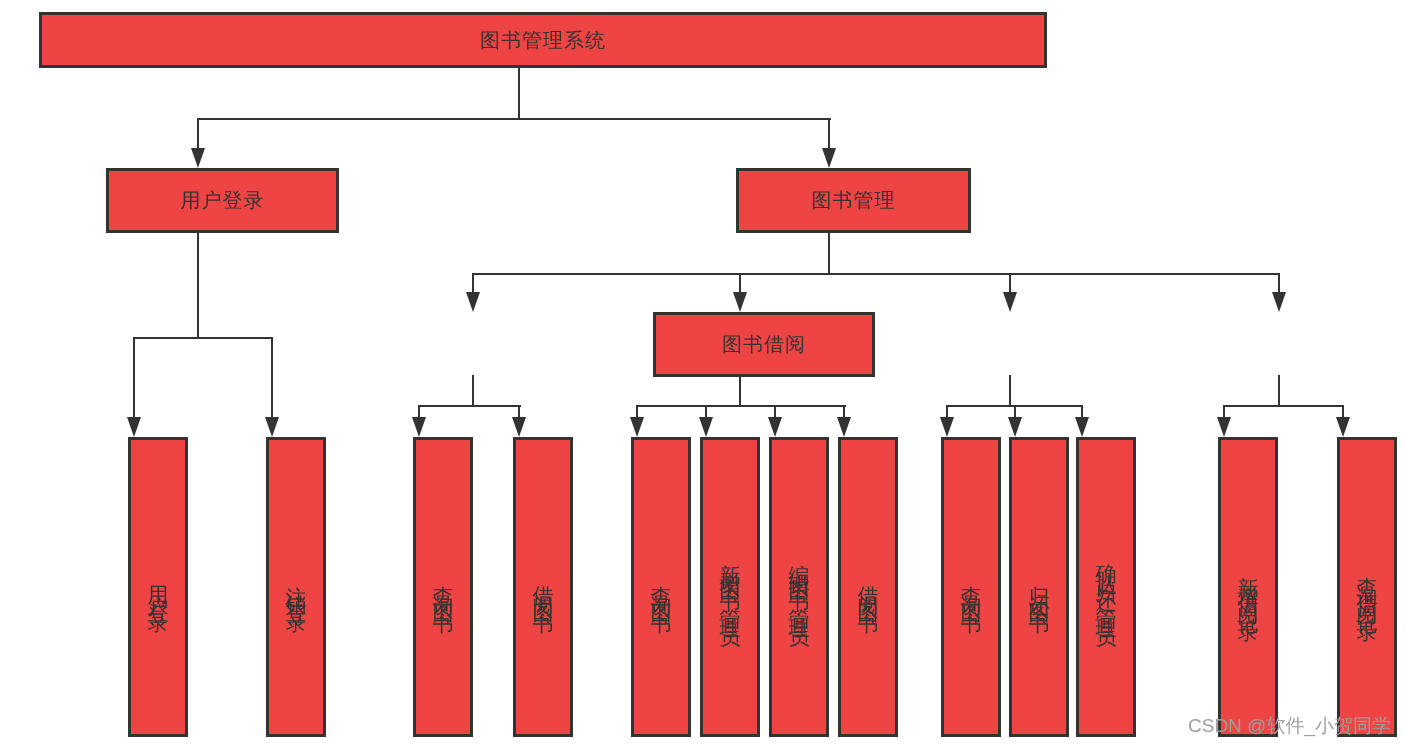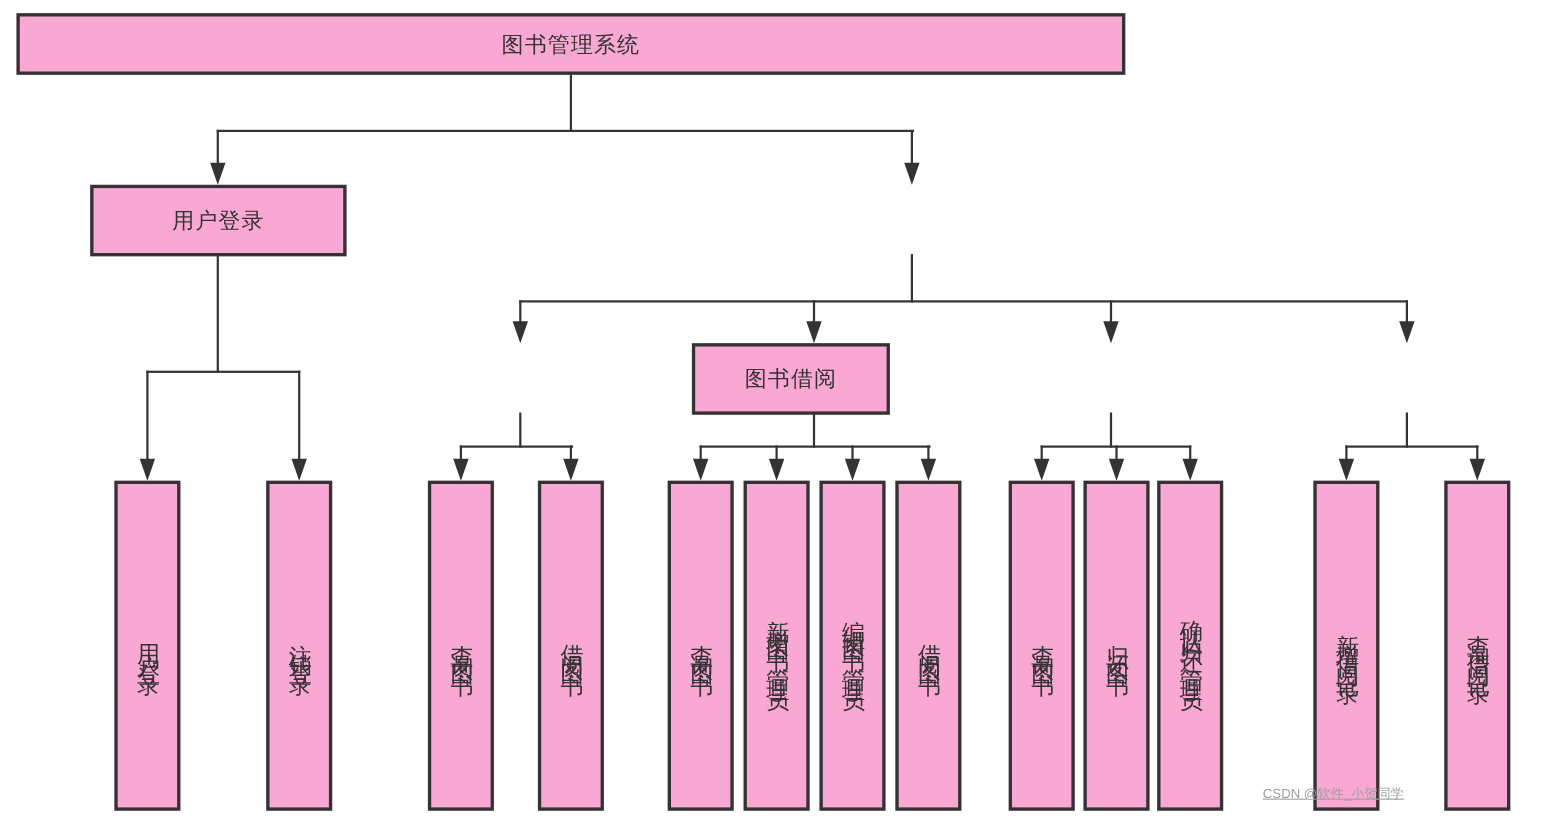--- a/index.html
+++ b/index.html
@@ -12,27 +12,28 @@
     width: 1405px;
     height: 747px;
     background: var(--bg, #ffffff);
     font-family: "Liberation Sans", sans-serif;
     overflow: hidden;
   }
   .box {
     position: absolute;
     box-sizing: border-box;
     border: 3px solid var(--line, #333333);
-    background: #f9a8d4;
+    background: #ef4444;
     display: flex;
     align-items: center;
     justify-content: center;
     color: var(--text, #333333);
     font-size: 20px;
     letter-spacing: 1px;
+    margin-left: 24px;
   }
   .lvl {
     height: 65px;
   }
   .vbox {
     top: 437px;
     width: 60px;
     height: 300px;
     border-width: 3px;
   }
@@ -52,64 +53,64 @@
   .arrow {
     position: absolute;
     width: 0;
     height: 0;
     border-left: 7px solid transparent;
     border-right: 7px solid transparent;
     border-top: 20px solid var(--line, #333333);
   }
   .watermark {
     position: absolute;
-    left: 1148px;
+    left: 1188px;
     top: 713px;
     color: var(--wm, #9e9e9e);
-    font-size: 12px;
+    font-size: 19px;
     white-space: nowrap;
     z-index: 10;
-    text-decoration: underline;
   }
 </style>
 </head>
 <body>
 
 <div class="canvas">
 
   <div class="box" style="left:15px; top:12px; width:1008px; height:56px;">图书管理系统</div>
 
   <div class="vl" style="left:518px; top:66px; height:54px;"></div>
   <div class="hl" style="left:197px; top:118px; width:634px;"></div>
   <div class="vl" style="left:197px; top:118px; height:34px;"></div>
   <div class="arrow" style="left:191px; top:148px;"></div>
   <div class="vl" style="left:828px; top:118px; height:34px;"></div>
   <div class="arrow" style="left:822px; top:148px;"></div>
 
   <div class="box lvl" style="left:82px; top:168px; width:233px;">用户登录</div>
+  <div class="box lvl" style="left:712px; top:168px; width:235px;">图书管理</div>
 
   <div class="vl" style="left:197px; top:231px; height:108px;"></div>
   <div class="hl" style="left:133px; top:337px; width:140px;"></div>
   <div class="vl" style="left:133px; top:337px; height:82px;"></div>
   <div class="arrow" style="left:127px; top:417px;"></div>
   <div class="vl" style="left:271px; top:337px; height:82px;"></div>
   <div class="arrow" style="left:265px; top:417px;"></div>
 
   <div class="vl" style="left:828px; top:231px; height:44px;"></div>
   <div class="hl" style="left:472px; top:273px; width:808px;"></div>
   <div class="vl" style="left:472px; top:273px; height:22px;"></div>
   <div class="arrow" style="left:466px; top:292px;"></div>
   <div class="vl" style="left:739px; top:273px; height:22px;"></div>
   <div class="arrow" style="left:733px; top:292px;"></div>
   <div class="vl" style="left:1009px; top:273px; height:22px;"></div>
   <div class="arrow" style="left:1003px; top:292px;"></div>
   <div class="vl" style="left:1278px; top:273px; height:22px;"></div>
   <div class="arrow" style="left:1272px; top:292px;"></div>
 
-  <div class="box lvl" style="left:629px; top:312px; width:180px;">图书借阅</div>
+  <div class="box lvl" style="left:629px; top:312px; width:222px;">图书借阅</div>
 
   <div class="vl" style="left:472px; top:375px; height:32px;"></div>
   <div class="hl" style="left:418px; top:405px; width:103px;"></div>
   <div class="vl" style="left:418px; top:405px; height:14px;"></div>
   <div class="arrow" style="left:412px; top:417px;"></div>
   <div class="vl" style="left:518px; top:405px; height:14px;"></div>
   <div class="arrow" style="left:512px; top:417px;"></div>
 
   <div class="vl" style="left:739px; top:375px; height:32px;"></div>
   <div class="hl" style="left:636px; top:405px; width:210px;"></div>

